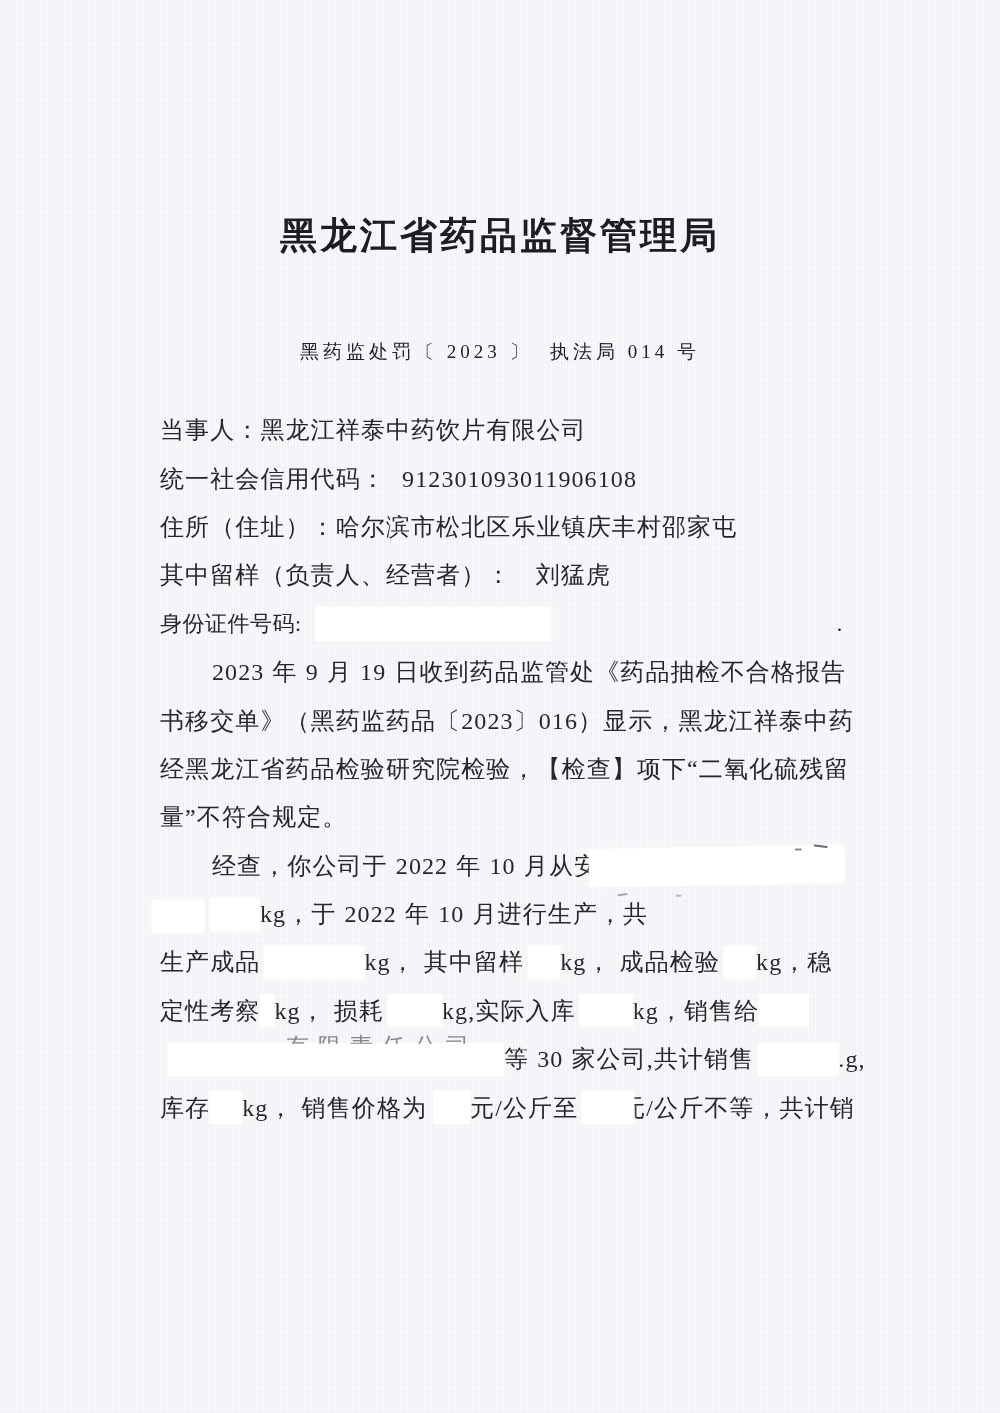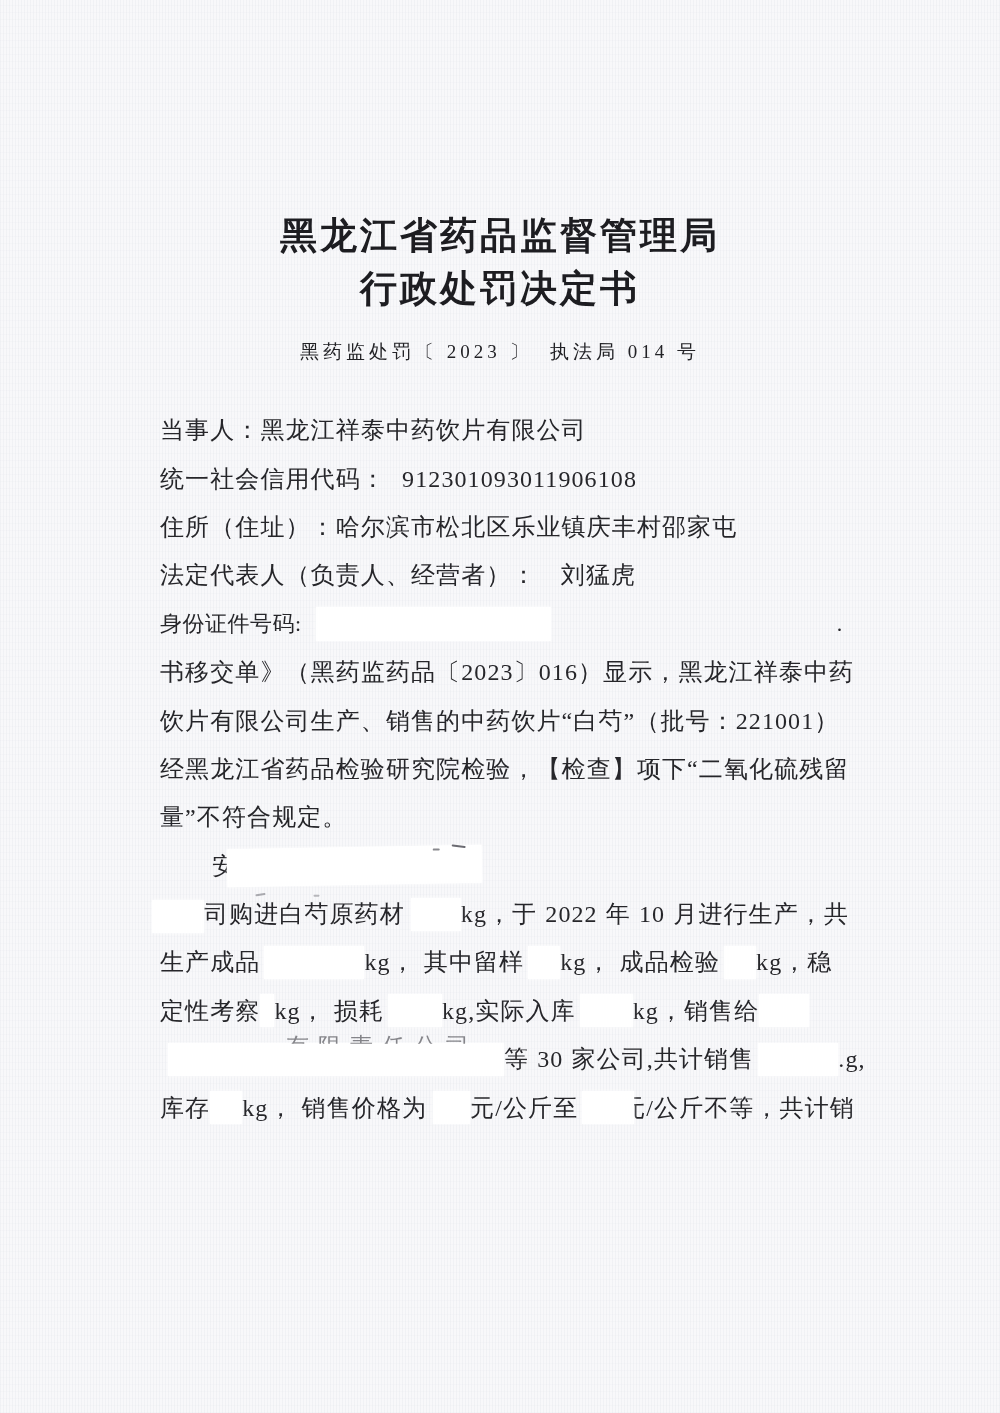--- a/index.html
+++ b/index.html
@@ -51,32 +51,31 @@
   .mk1{width:14px;height:2px;right:16px;top:0;transform:rotate(8deg);}
   .mk2{width:7px;height:2px;right:42px;top:3px;opacity:.8;}
   .mk3{width:10px;height:2px;left:28px;bottom:-9px;transform:rotate(-7deg);opacity:.55;}
   .mk4{width:6px;height:2px;left:86px;bottom:-11px;opacity:.45;}
 </style>
 </head>
 <body>
 
 <div class="page">
   <div class="title t1">黑龙江省药品监督管理局</div>
-  <div class="title t2">行政处罚决定书</div>
   <div class="docnum">黑药监处罚〔 2023 〕  执法局 014 号</div>
   <div class="docbody" id="doc-body">
       <div class="line"><span class="run">当事人：黑龙江祥泰中药饮片有限公司</span></div>
       <div class="line"><span class="run">统一社会信用代码：  912301093011906108</span></div>
       <div class="line"><span class="run">住所（住址）：哈尔滨市松北区乐业镇庆丰村邵家屯</span></div>
-      <div class="line"><span class="run">法定代表人（负责人、经营者）：   刘猛虎</span></div>
+      <div class="line"><span class="run">其中留样（负责人、经营者）：   刘猛虎</span></div>
       <div class="line kai"><span class="run">身份证件号码:</span><span class="sp" style="width: 14px;"></span><span class="redact" style="width: 235px; height: 34px;"></span><span class="sp" style="width: 286px;"></span><span class="run">.</span></div>
+      <div class="line indent"><span class="run">2023 年 9 月 19 日收到药品监管处《药品抽检不合格报告</span></div>
       <div class="line"><span class="run">书移交单》（黑药监药品〔2023〕016）显示，黑龙江祥泰中药</span></div>
-      <div class="line"><span class="run">饮片有限公司生产、销售的中药饮片“白芍”（批号：221001）</span></div>
       <div class="line"><span class="run">经黑龙江省药品检验研究院检验，【检查】项下“二氧化硫残留</span></div>
       <div class="line"><span class="run">量”不符合规定。</span></div>
-      <div class="line indent"><span class="pc pcl" style="width: 15px;">安</span><span class="redact" style="width: 255px; height: 38px; transform: rotate(-1deg);"><i class="mk mk1"></i><i class="mk mk2"></i><i class="mk mk3"></i><i class="mk mk4"></i></span></div>
-      <div class="line"><span class="redact" style="width: 52px; margin-left: -8px; margin-top: 4px;"></span><span class="run">司购进白芍原药材</span><span class="sp" style="width: 6px;"></span><span class="redact" style="width: 50px;"></span><span class="run">kg，于 2022 年 10 月进行生产，共</span></div>
+      <div class="line indent"><span class="run">经查，你公司于 2022 年 10 月从</span><span class="pc pcl" style="width: 15px;">安</span><span class="redact" style="width: 255px; height: 38px; transform: rotate(-1deg);"><i class="mk mk1"></i><i class="mk mk2"></i><i class="mk mk3"></i><i class="mk mk4"></i></span></div>
+      <div class="line"><span class="redact" style="width: 52px; margin-left: -8px; margin-top: 4px;"></span><span class="sp" style="width: 6px;"></span><span class="redact" style="width: 50px;"></span><span class="run">kg，于 2022 年 10 月进行生产，共</span></div>
       <div class="line"><span class="run">生产成品</span><span class="sp" style="width: 4px;"></span><span class="redact" style="width: 100px;"></span><span class="run">kg， 其中留样</span><span class="sp" style="width: 4px;"></span><span class="redact" style="width: 32px;"></span><span class="run">kg， 成品检验</span><span class="sp" style="width: 4px;"></span><span class="redact" style="width: 32px;"></span><span class="run">kg，稳</span></div>
       <div class="line"><span class="run">定性考察</span><span class="redact" style="width: 14px;"></span><span class="run">kg， 损耗</span><span class="sp" style="width: 4px;"></span><span class="redact" style="width: 54px;"></span><span class="run">kg,实际入库</span><span class="sp" style="width: 4px;"></span><span class="redact" style="width: 53px;"></span><span class="run">kg，销售给</span><span class="redact" style="width: 50px;"></span></div>
       <div class="line"><span class="pc pcl" style="width: 8px;">：</span><span class="redact" style="width: 336px;"><span class="ghost">有限责任公司</span></span><span class="run">等 30 家公司,共计销售</span><span class="sp" style="width: 4px;"></span><span class="redact" style="width: 80px;"></span><span class="run">.g,</span></div>
       <div class="line"><span class="run">库存</span><span class="redact" style="width: 32px;"></span><span class="run">kg， 销售价格为</span><span class="sp" style="width: 6px;"></span><span class="redact" style="width: 37px;"></span><span class="run">元/公斤至</span><span class="sp" style="width: 4px;"></span><span class="redact" style="width: 52px;"></span><span class="pc pcr" style="width: 12px;">元</span><span class="run">/公斤不等，共计销</span></div>
     </div>
 </div>
 
 </body></html>

